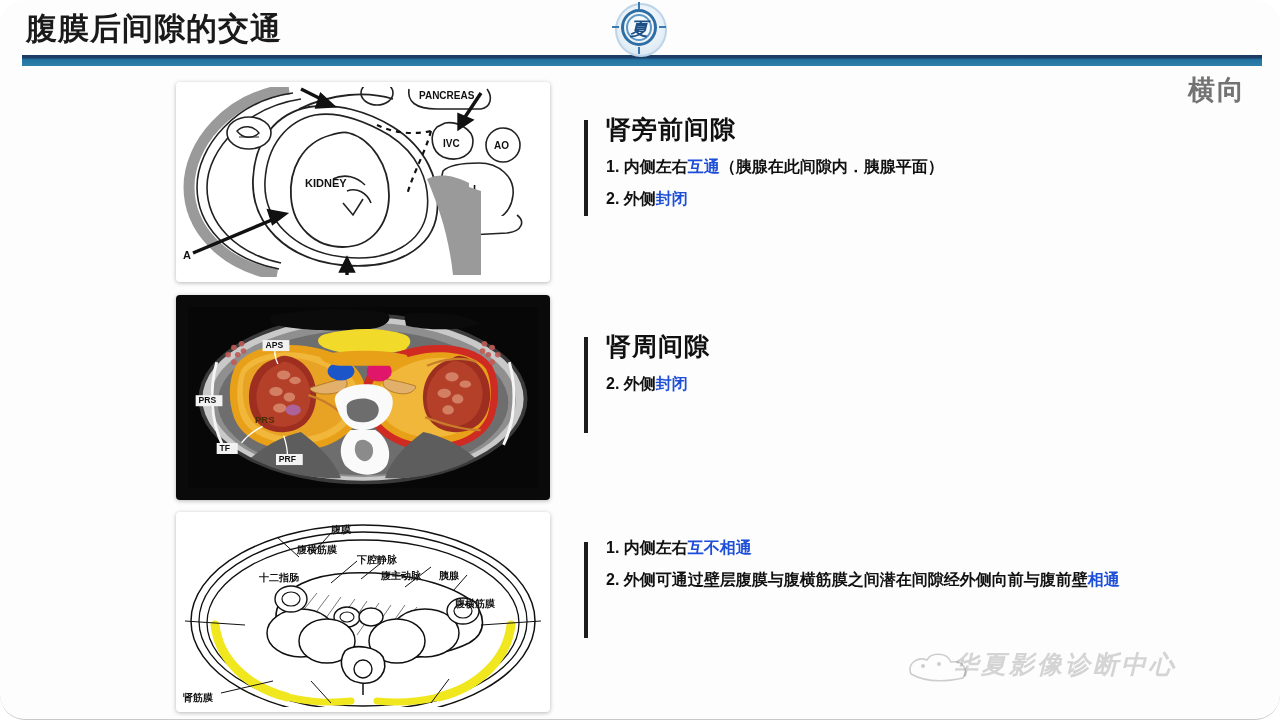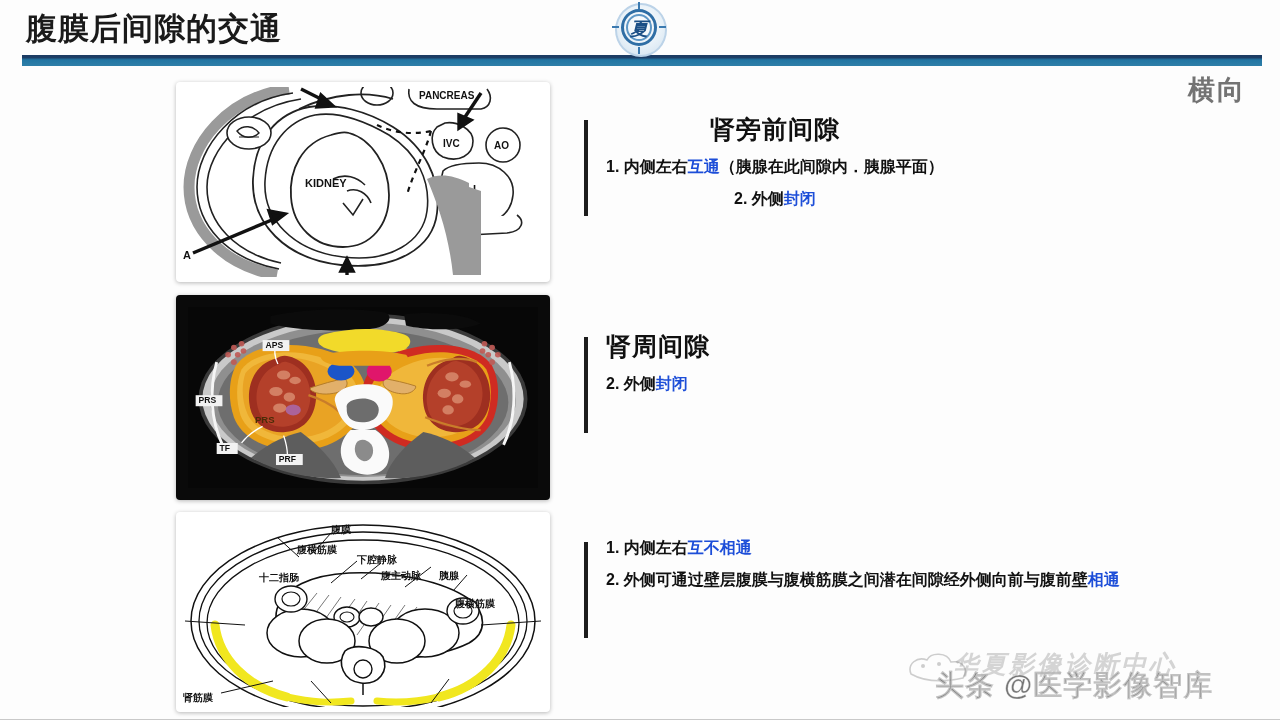--- a/index.html
+++ b/index.html
@@ -11,20 +11,21 @@
     font-family: "Liberation Sans", "DejaVu Sans", sans-serif;
   }
   #slide {
     position: relative;
     width: 1280px;
     height: 720px;
     background: #fdfdfd;
     overflow: hidden;
     border-bottom: 1px solid #c9c9c9;
     box-sizing: border-box;
+    border-radius: 25px;
   }
 
   
   #slide-title {
     position: absolute;
     left: 26px;
     top: 8px;
     font-size: 31px;
     font-weight: bold;
     color: #1a1a1a;
@@ -112,21 +113,21 @@
   #figure-1 { top: 82px;  height: 200px; padding: 5px; }
   #figure-2 { top: 295px; height: 205px; padding: 12px; background:#0a0a0a; }
   #figure-3 { top: 512px; height: 200px; padding: 5px; }
   .figure svg { display: block; width: 100%; height: 100%; }
 
   
   .section {
     position: absolute;
     left: 584px;
   }
-  #section-1 { top: 116px; text-align: center; }
+  #section-1 { top: 116px; }
   #section-2 { top: 333px; }
   #section-3 { top: 538px; }
 
   .section .accent {
     position: absolute;
     left: 0;
     top: 4px;
     width: 4px;
     background: #1d1d1d;
   }
@@ -502,16 +503,15 @@
     </div>
   </div>
 
   <div id="watermark">
     <svg class="wm-doodle" viewBox="0 0 70 34">
       <path d="M6 24 C2 14 12 6 22 10 C26 2 42 2 46 12 C58 10 64 20 58 28 C40 32 20 32 6 24 Z" fill="none" stroke="#777" stroke-width="1.6"></path>
       <circle cx="18" cy="16" r="2" fill="#777"></circle>
       <circle cx="34" cy="14" r="2" fill="#777"></circle>
     </svg>
     <div class="wm-back">华夏影像诊断中心</div>
-    <div class="wm-front">头条 @医学影像智库</div>
   </div>
 
 </div>
 
 </body></html>

